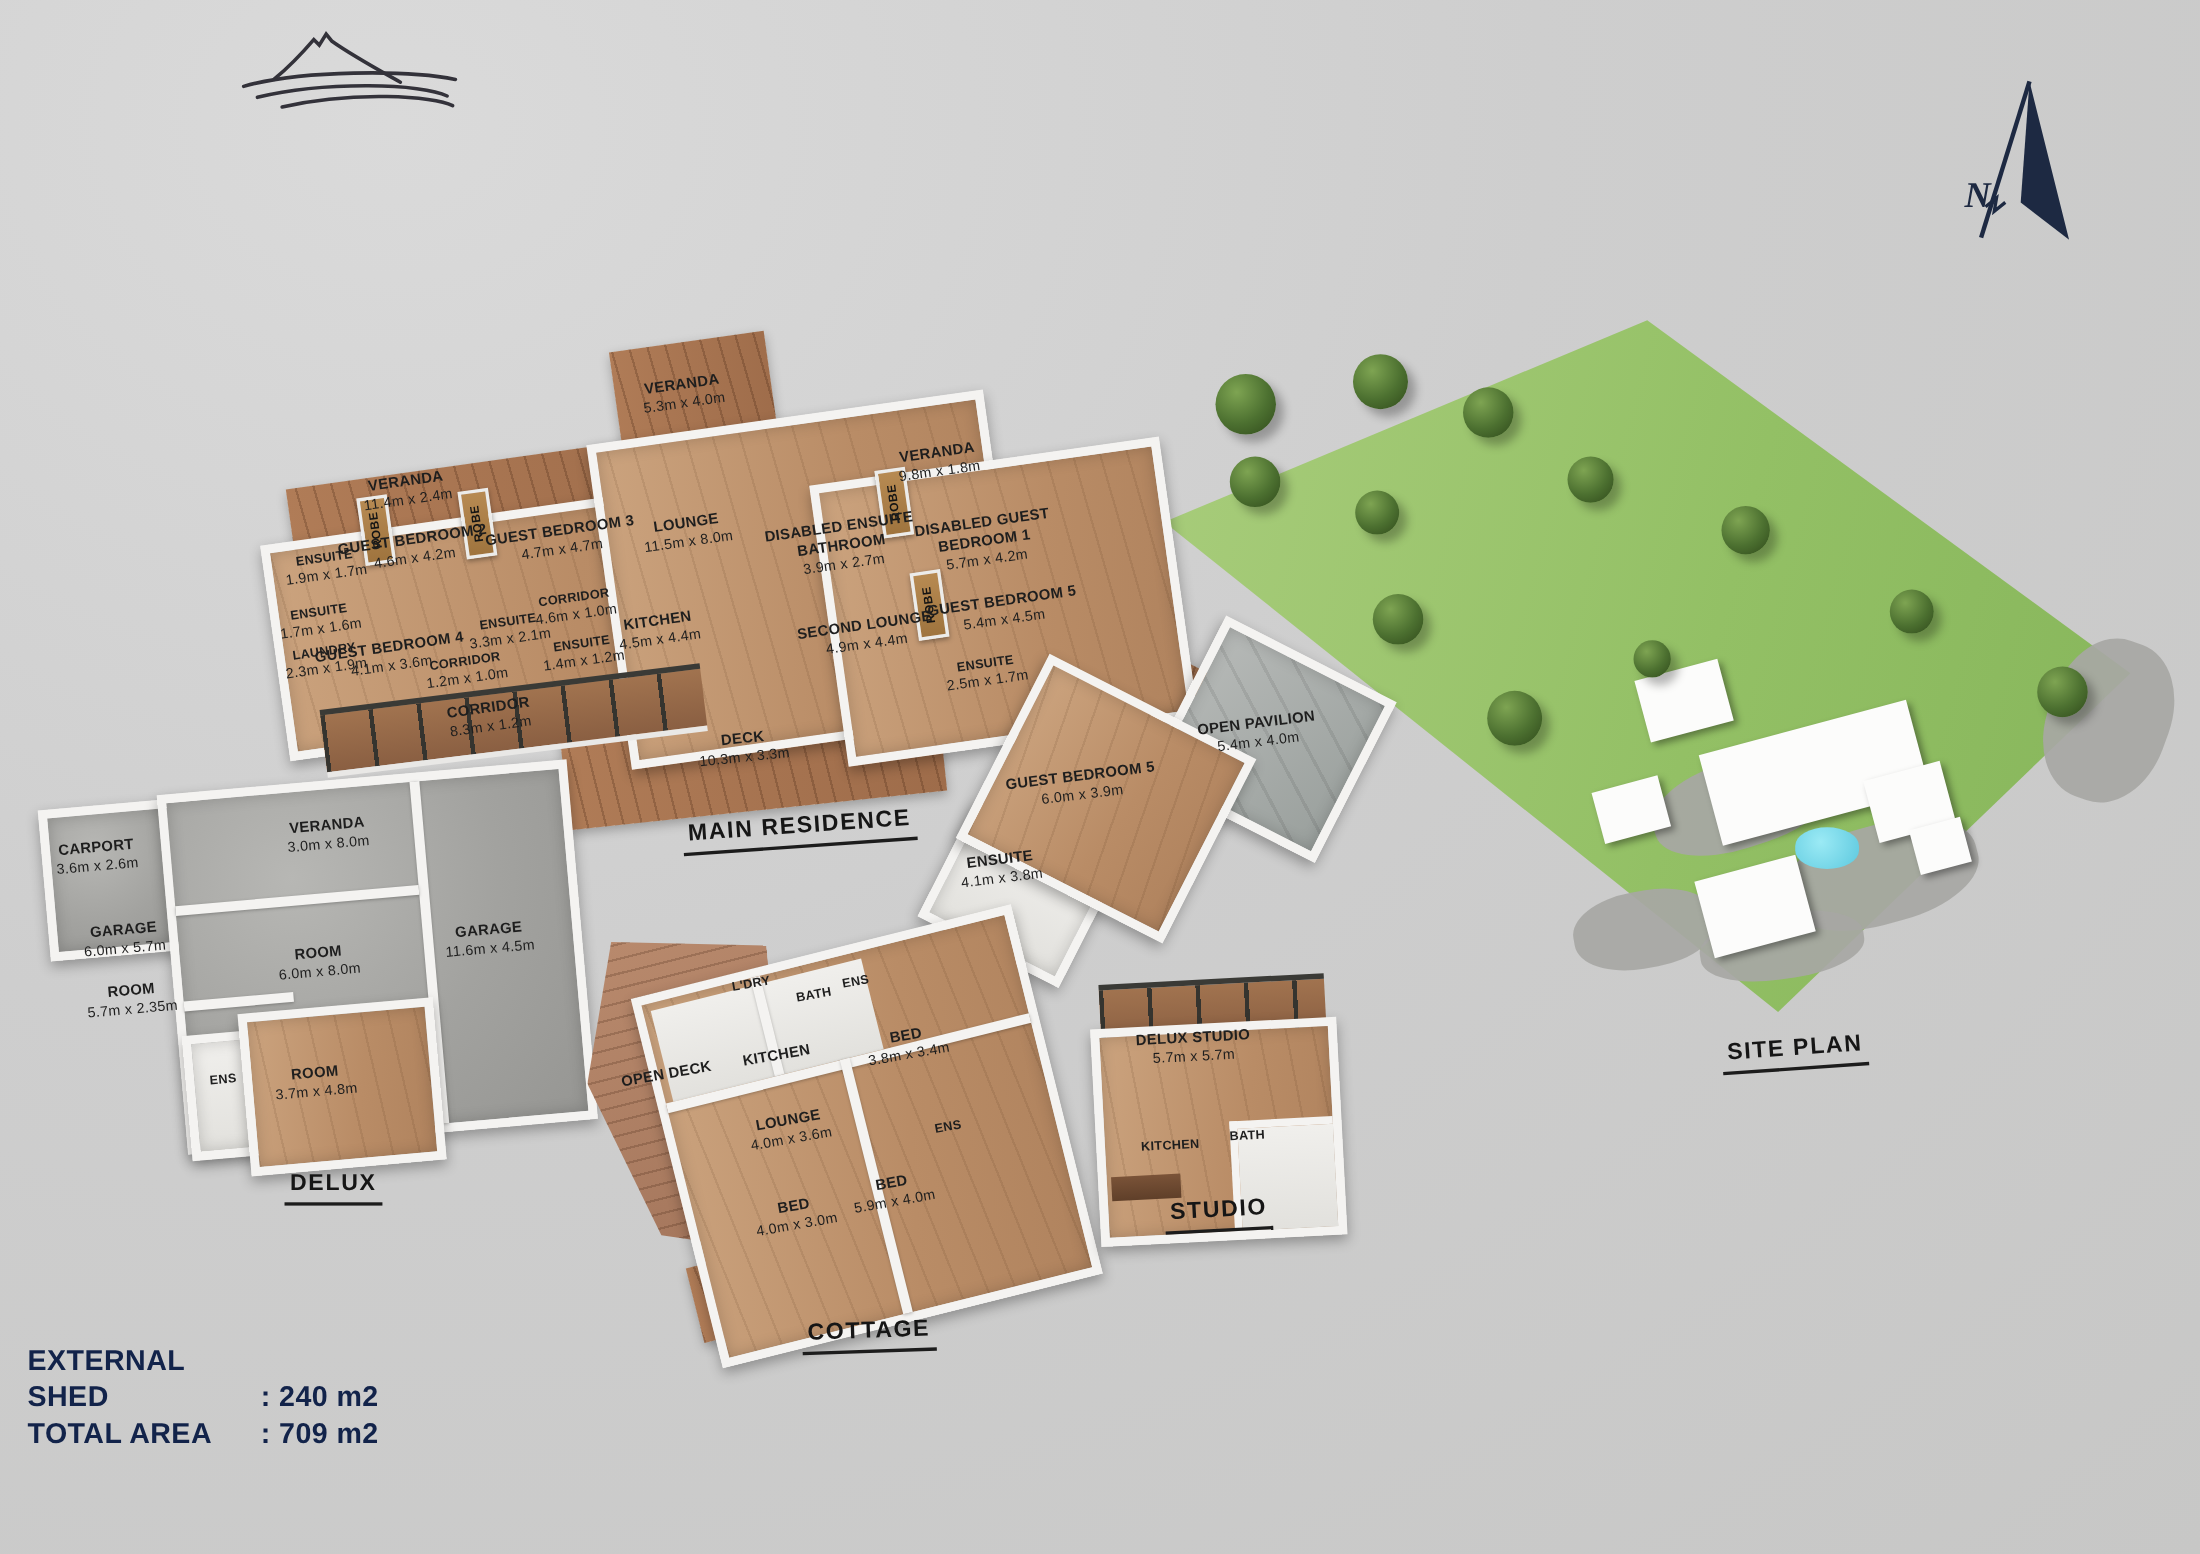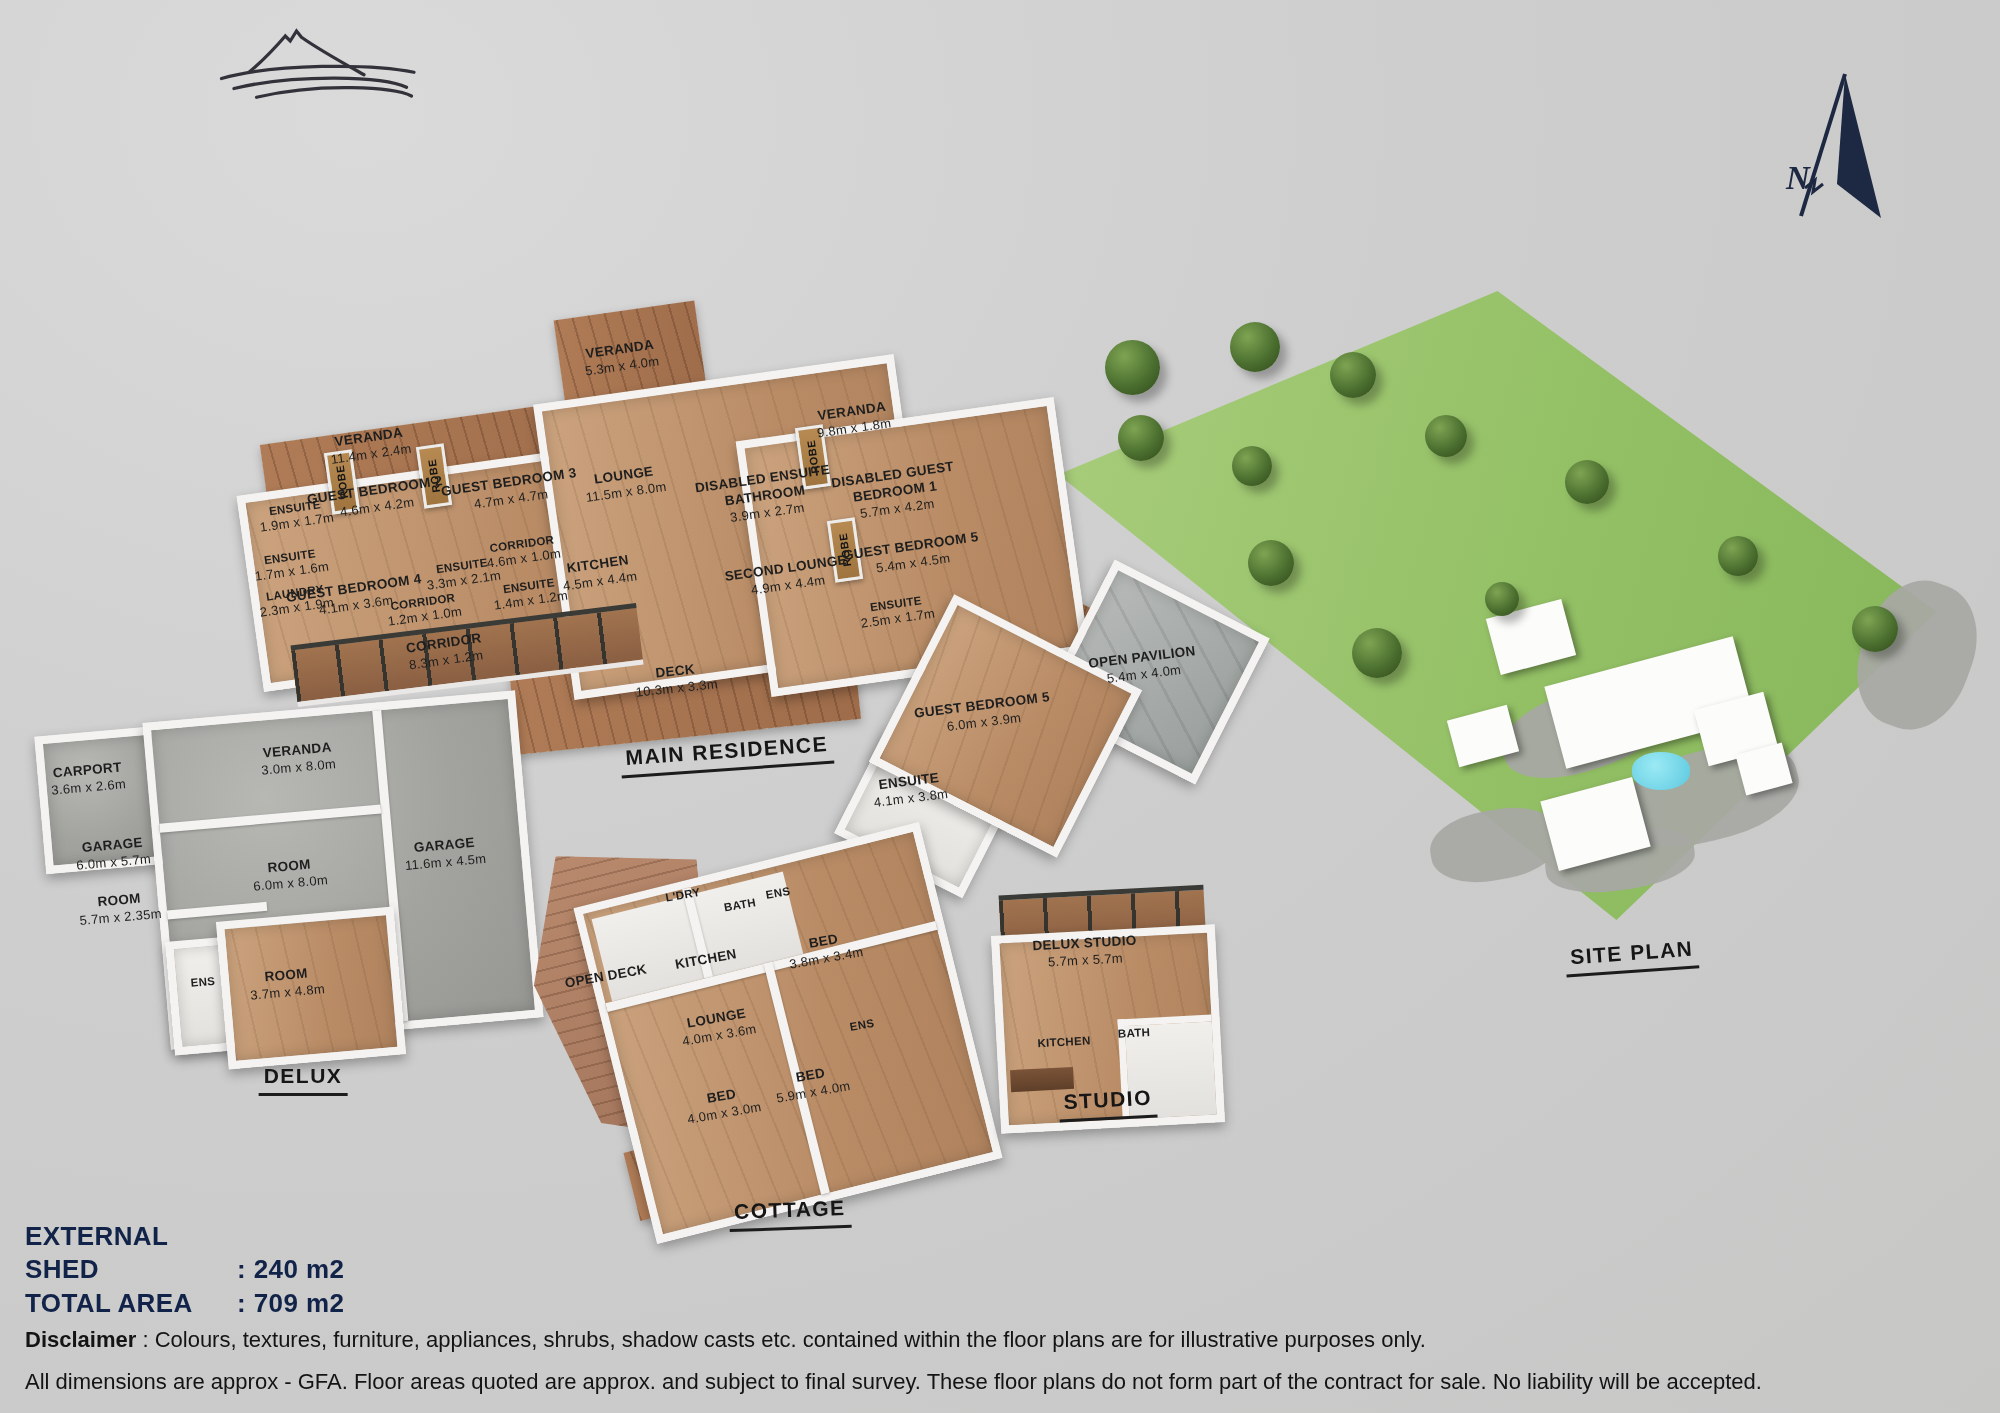--- a/index.html
+++ b/index.html
@@ -211,20 +211,14 @@
   <div class="tree" style="left:1352px;top:628px;width:50px;height:50px;"></div>
   <div class="tree" style="left:1852px;top:606px;width:46px;height:46px;"></div>
   <div class="tree" style="left:1485px;top:582px;width:34px;height:34px;"></div>
   <div class="btitle" style="left:1632px;top:957px;--r:-4deg;">SITE PLAN</div>
 
   <div class="areas">
     <div><span class="alabel">EXTERNAL SHED</span><span>: 240 m2</span></div>
     <div><span class="alabel">TOTAL AREA</span><span>: 709 m2</span></div>
   </div>
 
-  <div class="disc" style="top:1327px;">
-    <b>Disclaimer</b><span> : Colours, textures, furniture, appliances, shrubs, shadow casts etc. contained within the floor plans are for illustrative  purposes only.</span>
-  </div>
-  <div class="disc" style="top:1369px;">
-    <span>All dimensions are approx - GFA. Floor areas quoted are approx. and  subject to final survey. These floor plans do not form part of the contract for sale. No liability will be accepted.</span>
-  </div>
 
 </div>
 
 </body></html>

